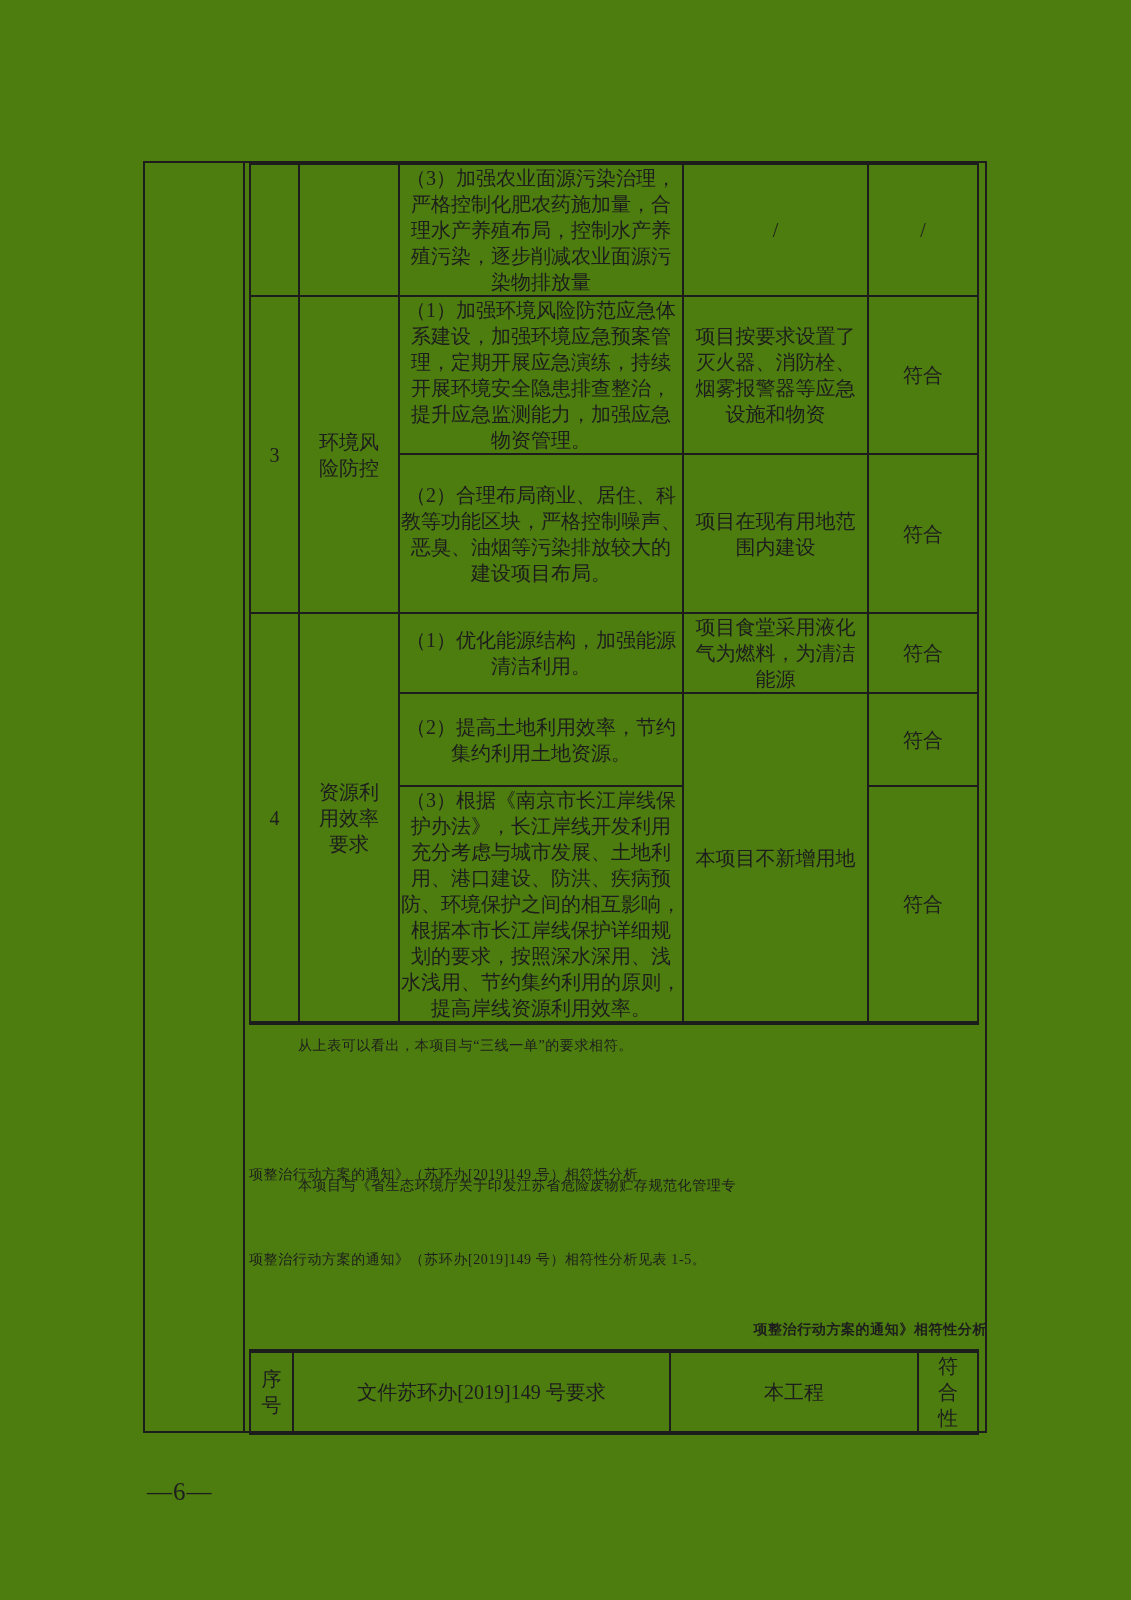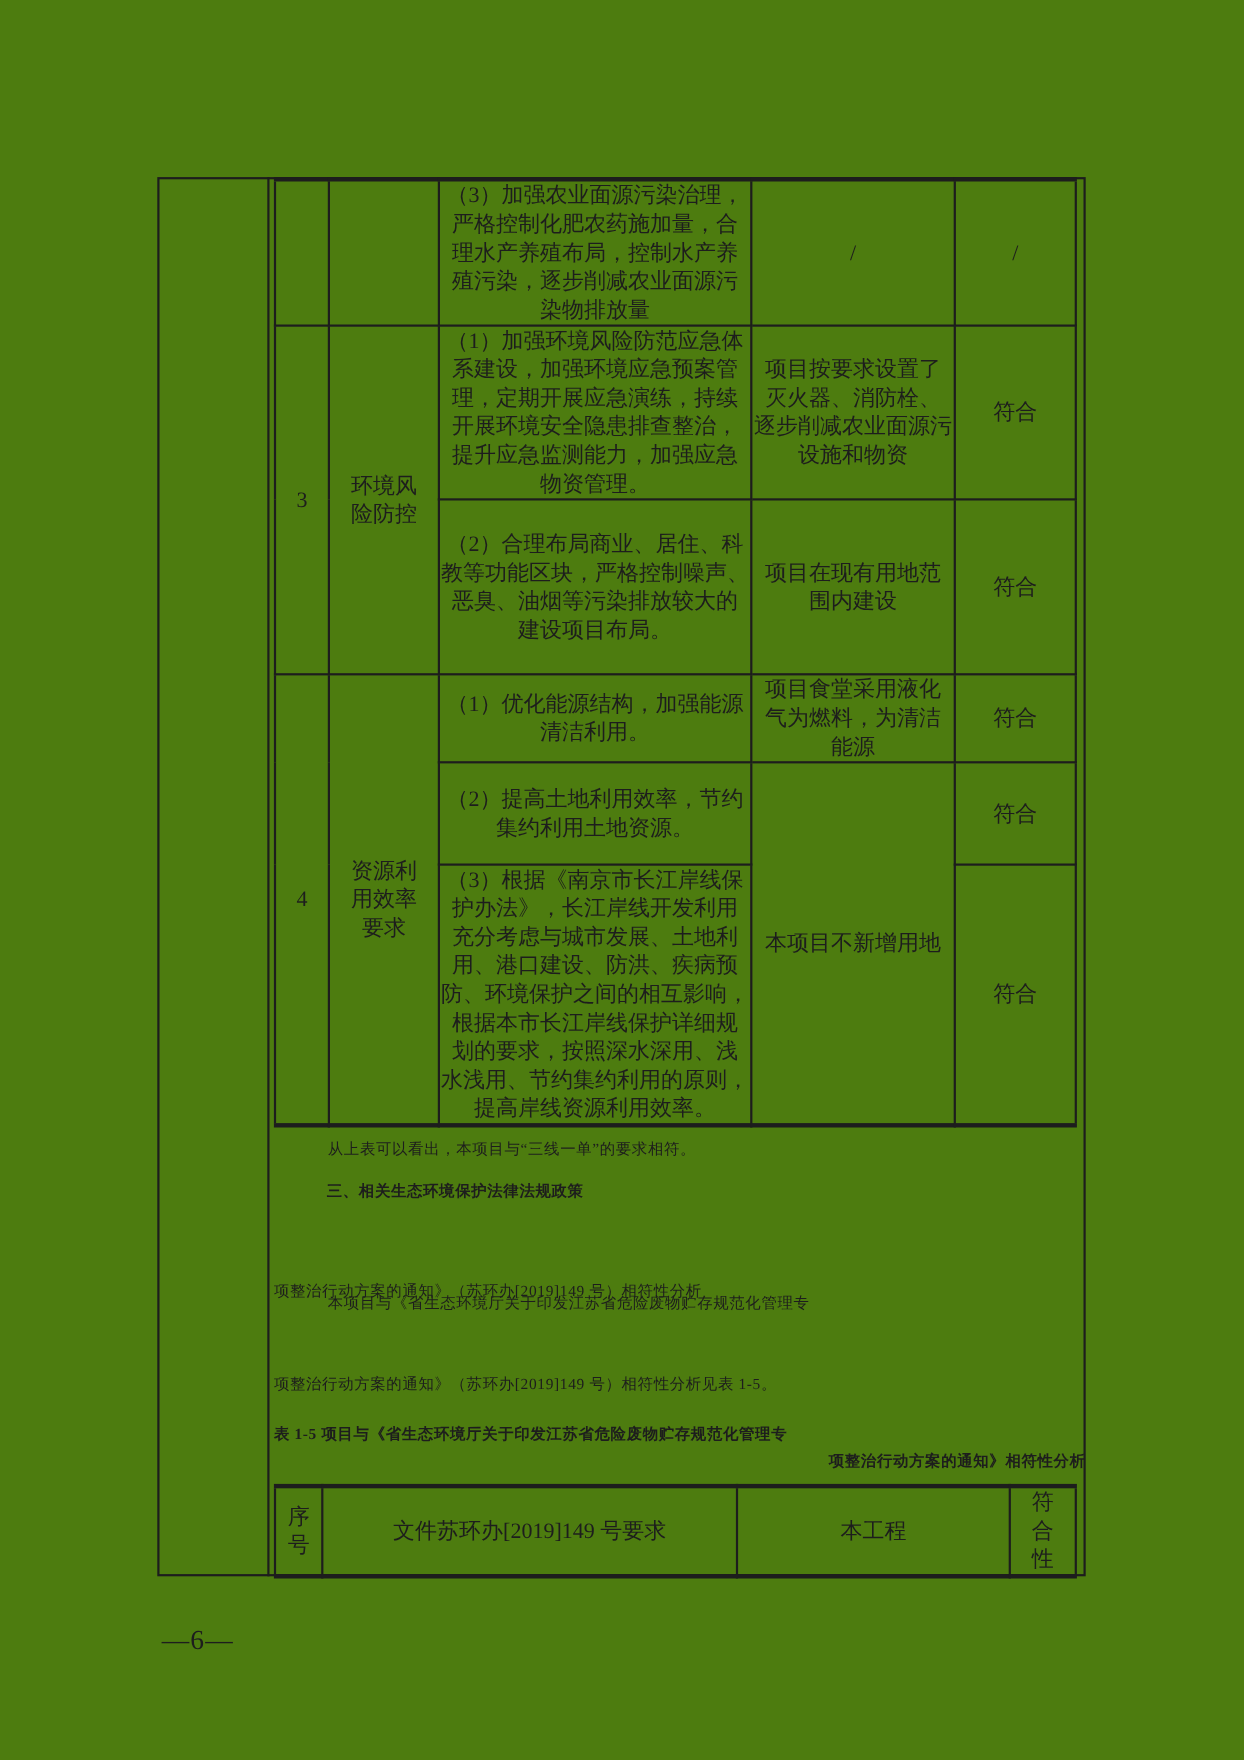--- a/index.html
+++ b/index.html
@@ -66,21 +66,21 @@
       <td rowspan="2">环境风
 险防控</td>
       <td>（1）加强环境风险防范应急体
 系建设，加强环境应急预案管
 理，定期开展应急演练，持续
 开展环境安全隐患排查整治，
 提升应急监测能力，加强应急
 物资管理。</td>
       <td>项目按要求设置了
 灭火器、消防栓、
-逐步削减农业面源污
+烟雾报警器等应急
 设施和物资</td>
       <td>符合</td>
     </tr>
     <tr style="height:159px">
       <td>（2）合理布局商业、居住、科
 教等功能区块，严格控制噪声、
 恶臭、油烟等污染排放较大的
 建设项目布局。</td>
       <td>项目在现有用地范
 围内建设</td>
@@ -113,25 +113,23 @@
 根据本市长江岸线保护详细规
 划的要求，按照深水深用、浅
 水浅用、节约集约利用的原则，
 提高岸线资源利用效率。</td>
       <td>符合</td>
     </tr>
   </tbody>
     </table>
 
   <div class="line" style="left:298px;top:1032px">从上表可以看出，本项目与“三线一单”的要求相符。</div>
-  <div class="line bold" style="left:297px;top:1070px">三、相关生态环境保护法律法规政策</div>
   <div class="line" style="left:249px;top:1161px">项整治行动方案的通知》（苏环办[2019]149 号）相符性分析</div>
   <div class="line" style="left:298px;top:1172px">本项目与《省生态环境厅关于印发江苏省危险废物贮存规范化管理专</div>
   <div class="line" style="left:249px;top:1246px">项整治行动方案的通知》（苏环办[2019]149 号）相符性分析见表 1-5。</div>
-  <div class="line bold" style="left:249px;top:1291px">表 1-5 项目与《省生态环境厅关于印发江苏省危险废物贮存规范化管理专</div>
   <div class="line bold center-line" style="left:245px;top:1316px;width:742px">项整治行动方案的通知》相符性分析</div>
 
   <table class="t2">
     <colgroup>
       <col style="width:43px">
         <col style="width:377px">
         <col style="width:248px">
         <col style="width:60px">
     </colgroup>
     <tbody>

